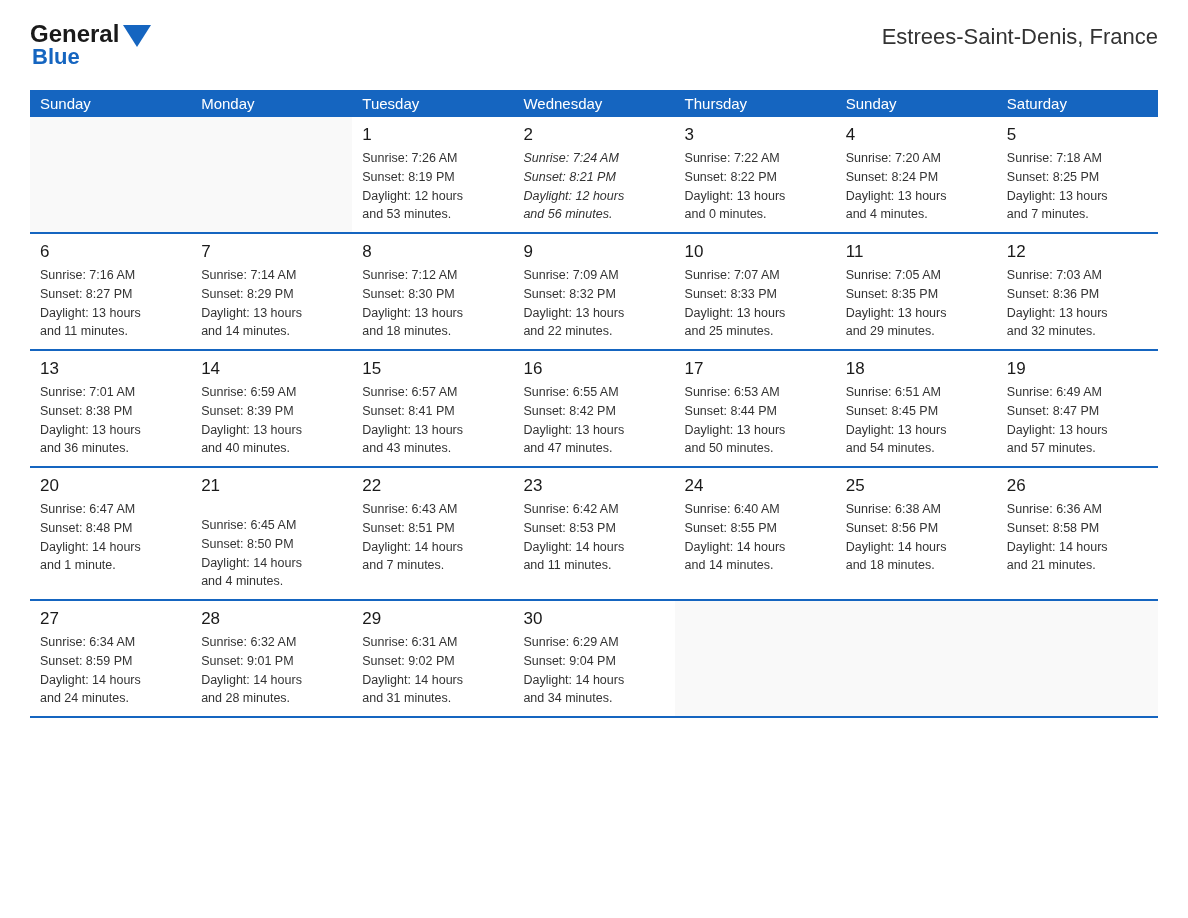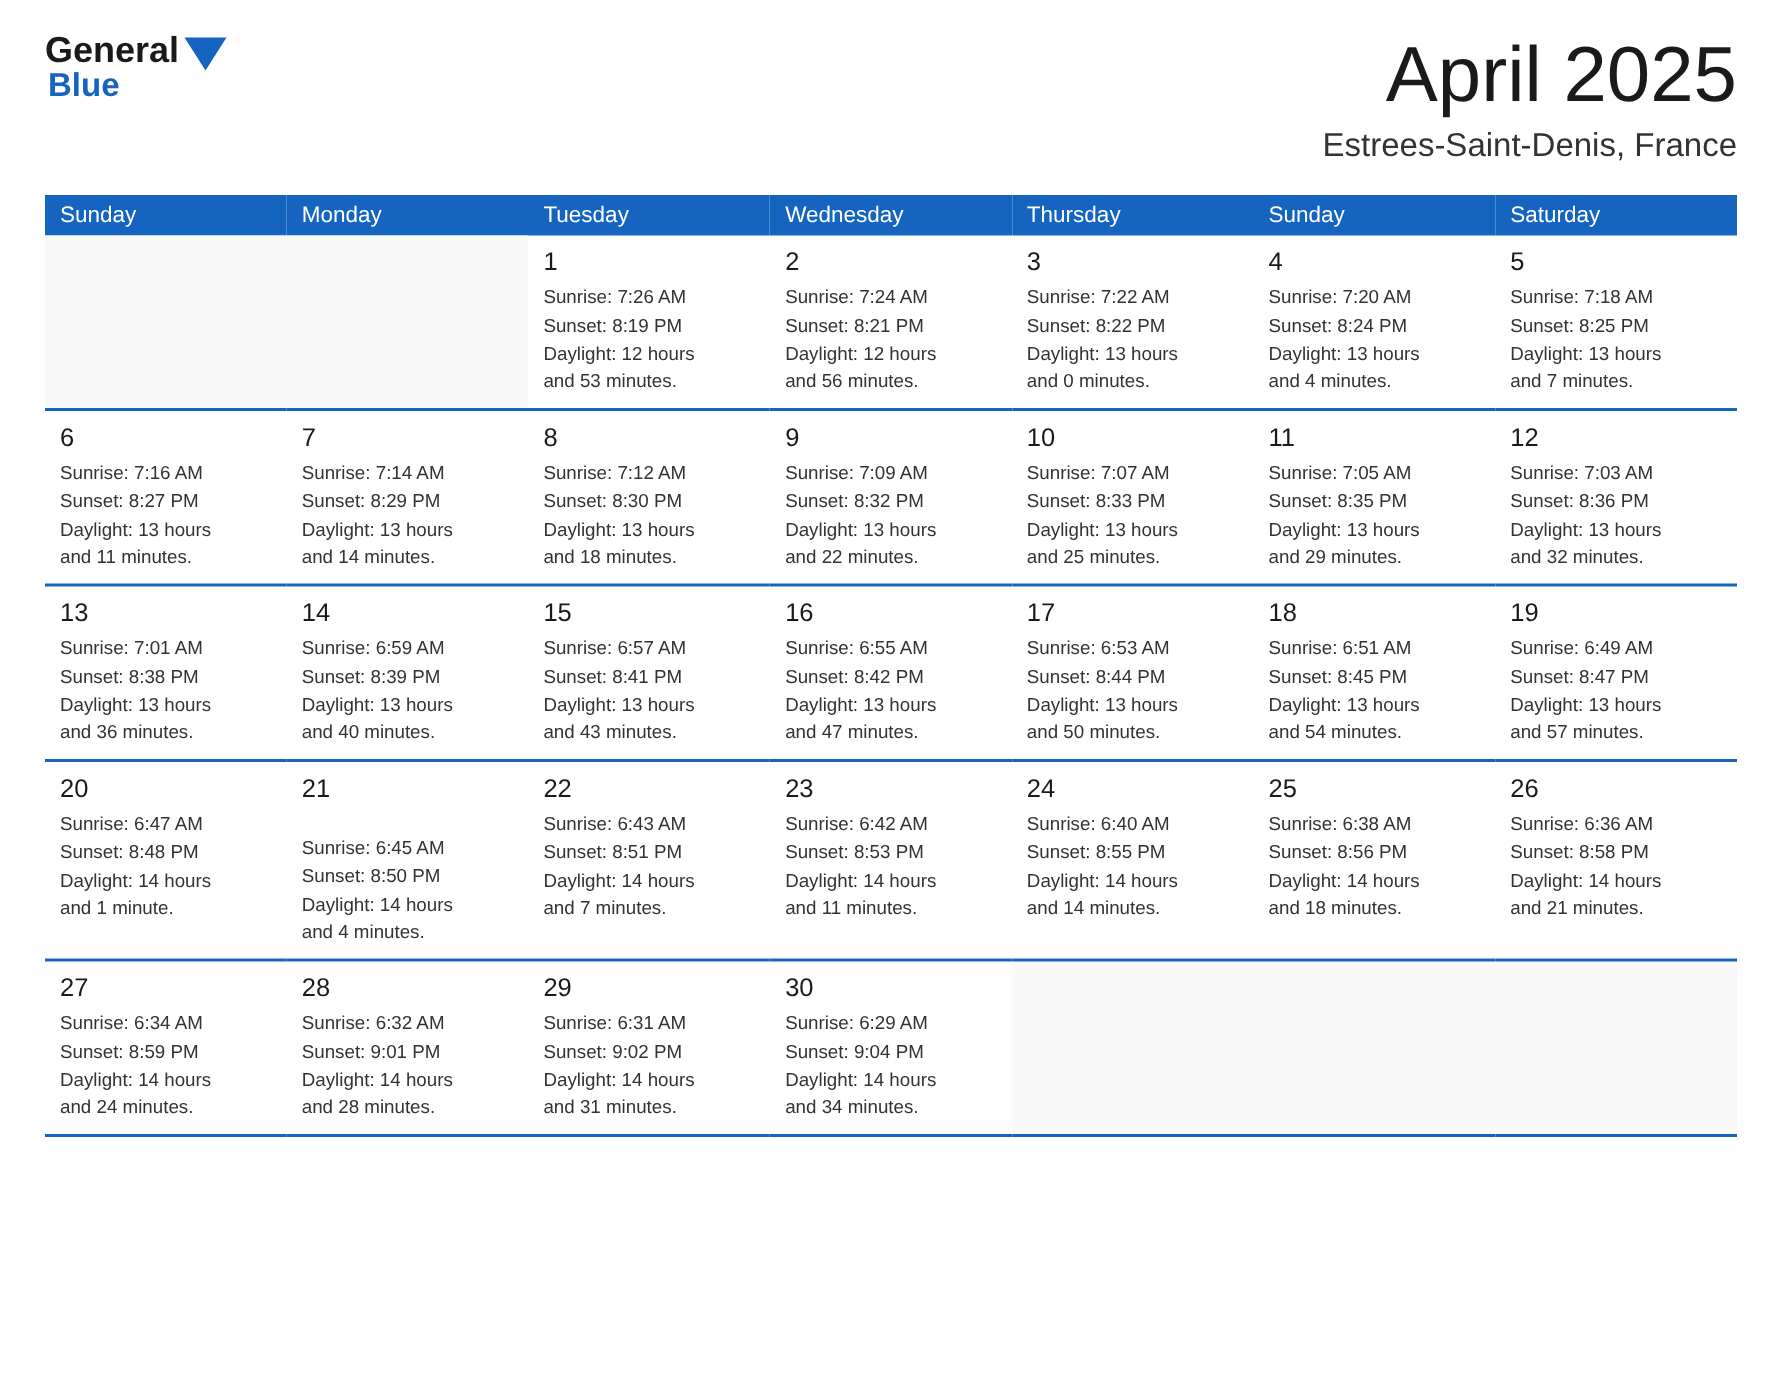--- a/index.html
+++ b/index.html
@@ -109,21 +109,20 @@
 
 <div class="header">
   <div class="logo">
     <div class="logo-top">
       <span class="logo-general">General</span>
       <div class="logo-triangle"></div>
     </div>
     <span class="logo-blue">Blue</span>
   </div>
   <div class="title-area">
-    <div class="month-title">April 2025</div>
     <div class="location">Estrees-Saint-Denis, France</div>
   </div>
 </div>
 
 <table>
   <thead>
     <tr>
     <th>Sunday</th>
         <th>Monday</th>
         <th>Tuesday</th>
@@ -139,21 +138,21 @@
         <td class="empty-cell"></td>
         <td>
           <span class="day-number">1</span>
           <div class="day-info" style="white-space: pre-line;">Sunrise: 7:26 AM
 Sunset: 8:19 PM
 Daylight: 12 hours
 and 53 minutes.</div>
         </td>
         <td>
           <span class="day-number">2</span>
-          <div class="day-info" style="white-space: pre-line;">Sunrise: 7:24 AM
+          <div class="day-info" style="white-space: pre-line; font-style: italic;">Sunrise: 7:24 AM
 Sunset: 8:21 PM
 Daylight: 12 hours
 and 56 minutes.</div>
         </td>
         <td>
           <span class="day-number">3</span>
           <div class="day-info" style="white-space: pre-line;">Sunrise: 7:22 AM
 Sunset: 8:22 PM
 Daylight: 13 hours
 and 0 minutes.</div>

